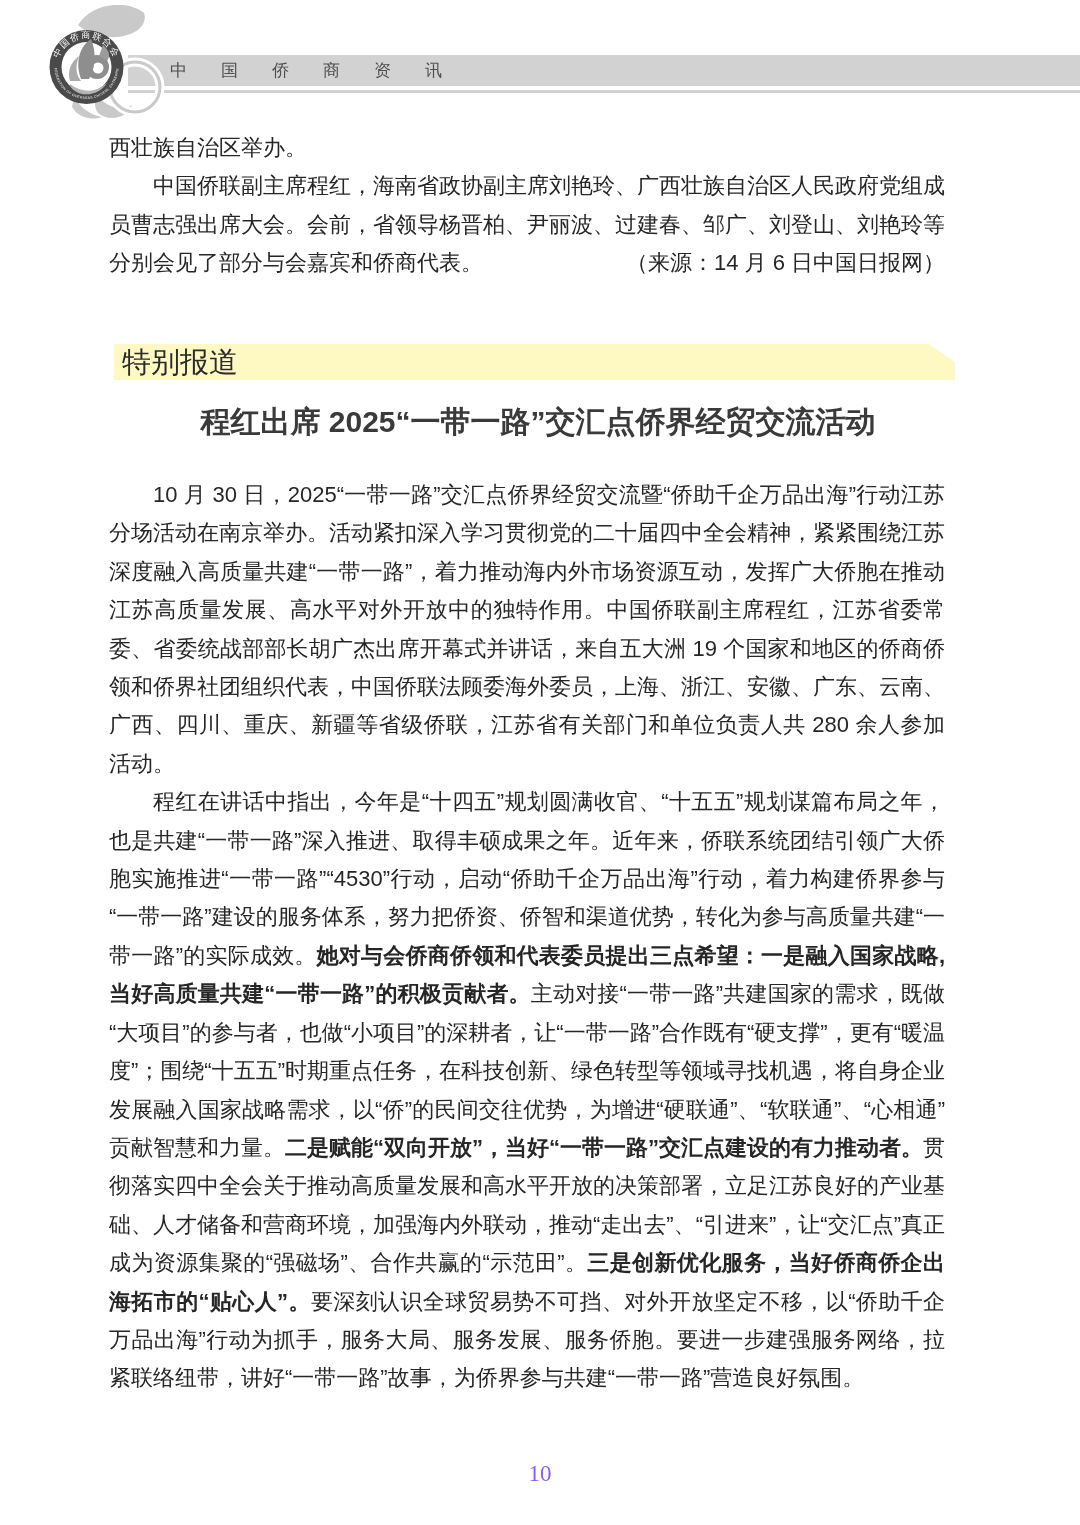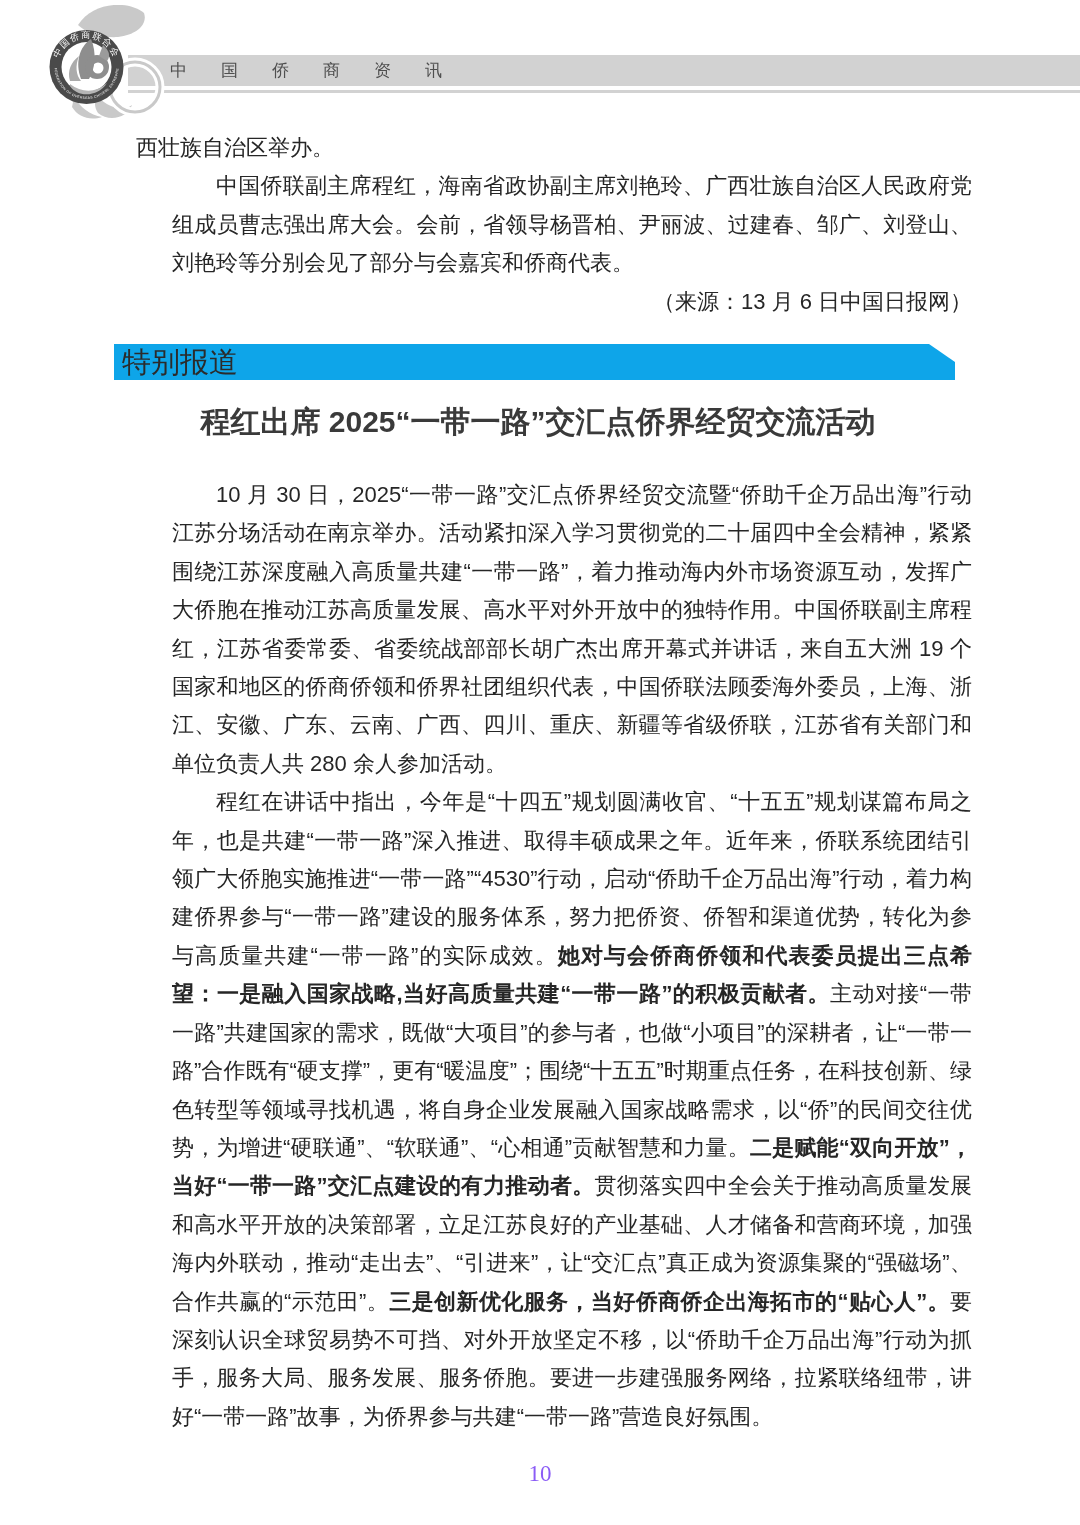--- a/index.html
+++ b/index.html
@@ -38,39 +38,39 @@
   .logo {
     position: absolute;
     left: 40px; top: 5px;
     width: 180px; height: 150px;
     z-index: 2;
   }
 
   
   .textblock {
     position: absolute;
-    left: 136px;
+    left: 109px;
     width: 836px;
     font-size: 22px;
     line-height: 38.4px;
     text-align: justify;
     color: #262626;
   }
   .textblock p { margin: 0; }
-  .textblock p.indent { text-indent: 2em; margin-left: 36px; }
+  .textblock p.indent { text-indent: 2em; }
   .textblock .b { font-weight: 700; }
   .source-note { float: right; }
 
   .continuation { top: 129px; }
 
   .section-banner {
     position: absolute;
     left: 114px; top: 344px;
     width: 841px; height: 36px;
-    background: #0ea5e9;
+    background: #fef9c3;
     clip-path: polygon(0 0, calc(100% - 26px) 0, 100% 18px, 100% 100%, 0 100%);
     z-index: 0;
   }
   .section-banner .banner-label {
     font-family: "Liberation Serif", serif;
     font-size: 29px;
     line-height: 36px;
     padding-left: 8px;
     color: #2b2b2b;
     white-space: nowrap;
@@ -135,21 +135,21 @@
       <path d="M 30 76 C 27 66 31 57 39 51 C 35 61 36 70 41 76 Z" fill="#ababab"></path>
       <path d="M 41 74 C 35 58 39 42 51 34 C 57 48 55 64 49 74 Z" fill="#8e8e8e"></path>
       <path fill-rule="evenodd" d="M 57 50 A 12 12 0 1 1 45 62 A 12 12 0 0 1 57 50 Z M 58 57.5 A 5.5 5.5 0 1 0 58 68.5 A 5.5 5.5 0 0 0 58 57.5 Z" fill="#8e8e8e"></path>
       <path d="M 63 40 C 69 45 71 51 67 56 L 59 51 Z" fill="#9b9b9b"></path>
       <path d="M 30 79 C 42 88 56 88 67 78 C 58 92 38 93 30 81 Z" fill="#b5b5b5"></path>
     </svg>
   </div>
 
   <div class="textblock continuation">
     <p>西壮族自治区举办。</p>
-    <p class="indent"><span>中国侨联副主席程红，海南省政协副主席刘艳玲、广西壮族自治区人民政府党组成员曹志强出席大会。会前，省领导杨晋柏、尹丽波、过建春、邹广、刘登山、刘艳玲等分别会见了部分与会嘉宾和侨商代表。</span><span class="source-note">（来源：13 月 6 日中国日报网）</span></p>
+    <p class="indent"><span>中国侨联副主席程红，海南省政协副主席刘艳玲、广西壮族自治区人民政府党组成员曹志强出席大会。会前，省领导杨晋柏、尹丽波、过建春、邹广、刘登山、刘艳玲等分别会见了部分与会嘉宾和侨商代表。</span><span class="source-note">（来源：14 月 6 日中国日报网）</span></p>
   </div>
 
   <div class="section-banner">
     <div class="banner-label">特别报道</div>
   </div>
 
   <div class="article-title">程红出席 2025“一带一路”交汇点侨界经贸交流活动</div>
 
   <div class="textblock article-body">
     <p class="indent"><span>10 月 30 日，2025“一带一路”交汇点侨界经贸交流暨“侨助千企万品出海”行动江苏分场活动在南京举办。活动紧扣深入学习贯彻党的二十届四中全会精神，紧紧围绕江苏深度融入高质量共建“一带一路”，着力推动海内外市场资源互动，发挥广大侨胞在推动江苏高质量发展、高水平对外开放中的独特作用。中国侨联副主席程红，江苏省委常委、省委统战部部长胡广杰出席开幕式并讲话，来自五大洲 19 个国家和地区的侨商侨领和侨界社团组织代表，中国侨联法顾委海外委员，上海、浙江、安徽、广东、云南、广西、四川、重庆、新疆等省级侨联，江苏省有关部门和单位负责人共 280 余人参加活动。</span></p>

